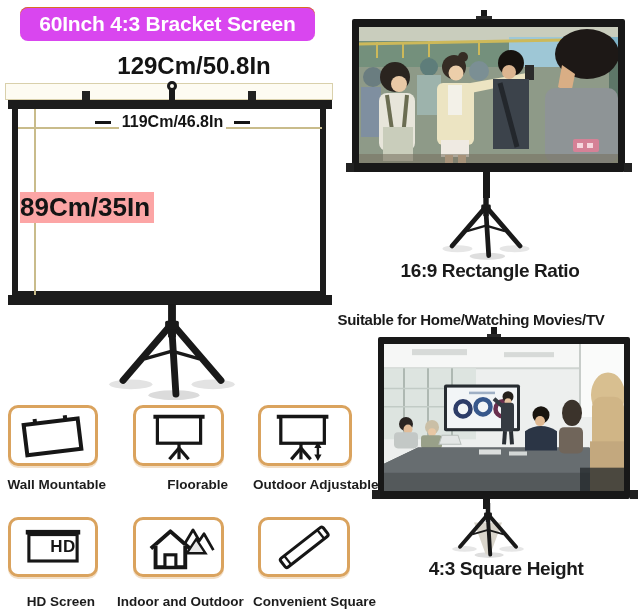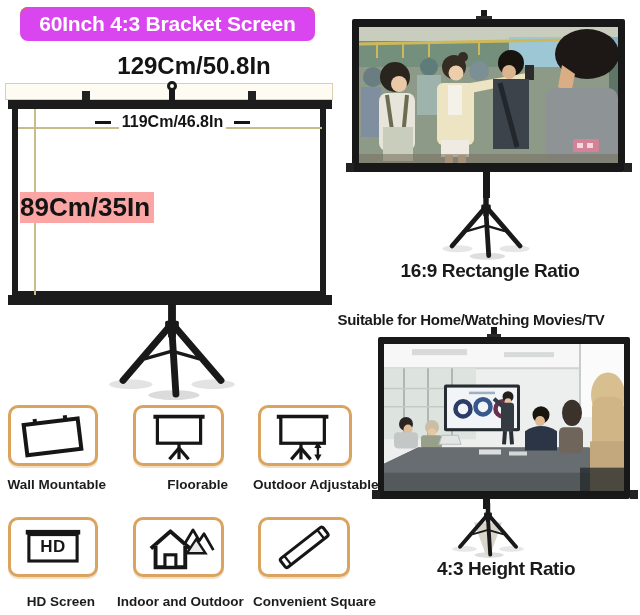--- a/index.html
+++ b/index.html
@@ -42,21 +42,21 @@
   .cap-sub.home{font-size:15px;letter-spacing:-0.3px;}
   .cap-sub.office{font-size:13.5px;letter-spacing:-0.3px;}
   
   .card{
     border:3px solid #daa35e;border-radius:10px;background:#fff;box-sizing:border-box;
     display:flex;align-items:center;justify-content:center;
     box-shadow:0 2px 0 rgba(218,163,94,0.35);
   }
   .feat-label{font-weight:bold;font-size:13.5px;color:#1c1c1c;text-align:right;white-space:nowrap;}
   .hd-badge{
-    position:absolute;left:0;top:0;width:100%;height:100%;
+    position:absolute;left:10px;top:0;width:100%;height:100%;
     display:flex;align-items:center;justify-content:center;
     font-weight:bold;font-size:17px;color:#161616;letter-spacing:0.5px;
   }
 </style>
 </head>
 <body>
 
 <div id="stage">
 
   <div class="abs banner">
@@ -229,21 +229,21 @@
     <ellipse cx="72" cy="93" rx="26" ry="5" fill="#dedede"></ellipse>
     <rect x="66" y="0" width="8" height="34" fill="#191919"></rect>
     <polygon points="45,35 95,35 74,92 66,92" fill="#d9d5cb"></polygon>
     <line x1="70" y1="20" x2="20" y2="78" stroke="#191919" stroke-width="7" stroke-linecap="round"></line>
     <line x1="70" y1="20" x2="120" y2="78" stroke="#191919" stroke-width="7" stroke-linecap="round"></line>
     <line x1="70" y1="28" x2="74" y2="92" stroke="#191919" stroke-width="7" stroke-linecap="round"></line>
     <line x1="70" y1="48" x2="42" y2="56" stroke="#191919" stroke-width="3.5"></line>
     <line x1="70" y1="48" x2="98" y2="56" stroke="#191919" stroke-width="3.5"></line>
     <rect x="63" y="17" width="14" height="9" rx="2" fill="#191919"></rect>
   </svg>
-  <div class="abs cap-title" style="left:380px;top:558px;width:252px;">4:3 Height Ratio</div>
+  <div class="abs cap-title" style="left:380px;top:558px;width:252px;">4:3 Square Height</div>
 
   <div class="abs card" style="left:8px;top:405px;width:90px;height:61px;">
     <svg width="72" height="48" viewBox="0 0 90 60">
       <g transform="rotate(-7 45 28)">
         <rect x="22" y="6" width="5" height="8" fill="#161616"></rect>
         <rect x="60" y="6" width="5" height="8" fill="#161616"></rect>
         <rect x="10" y="12" width="68" height="38" fill="#fff" stroke="#161616" stroke-width="5"></rect>
       </g>
     </svg>
   </div>

